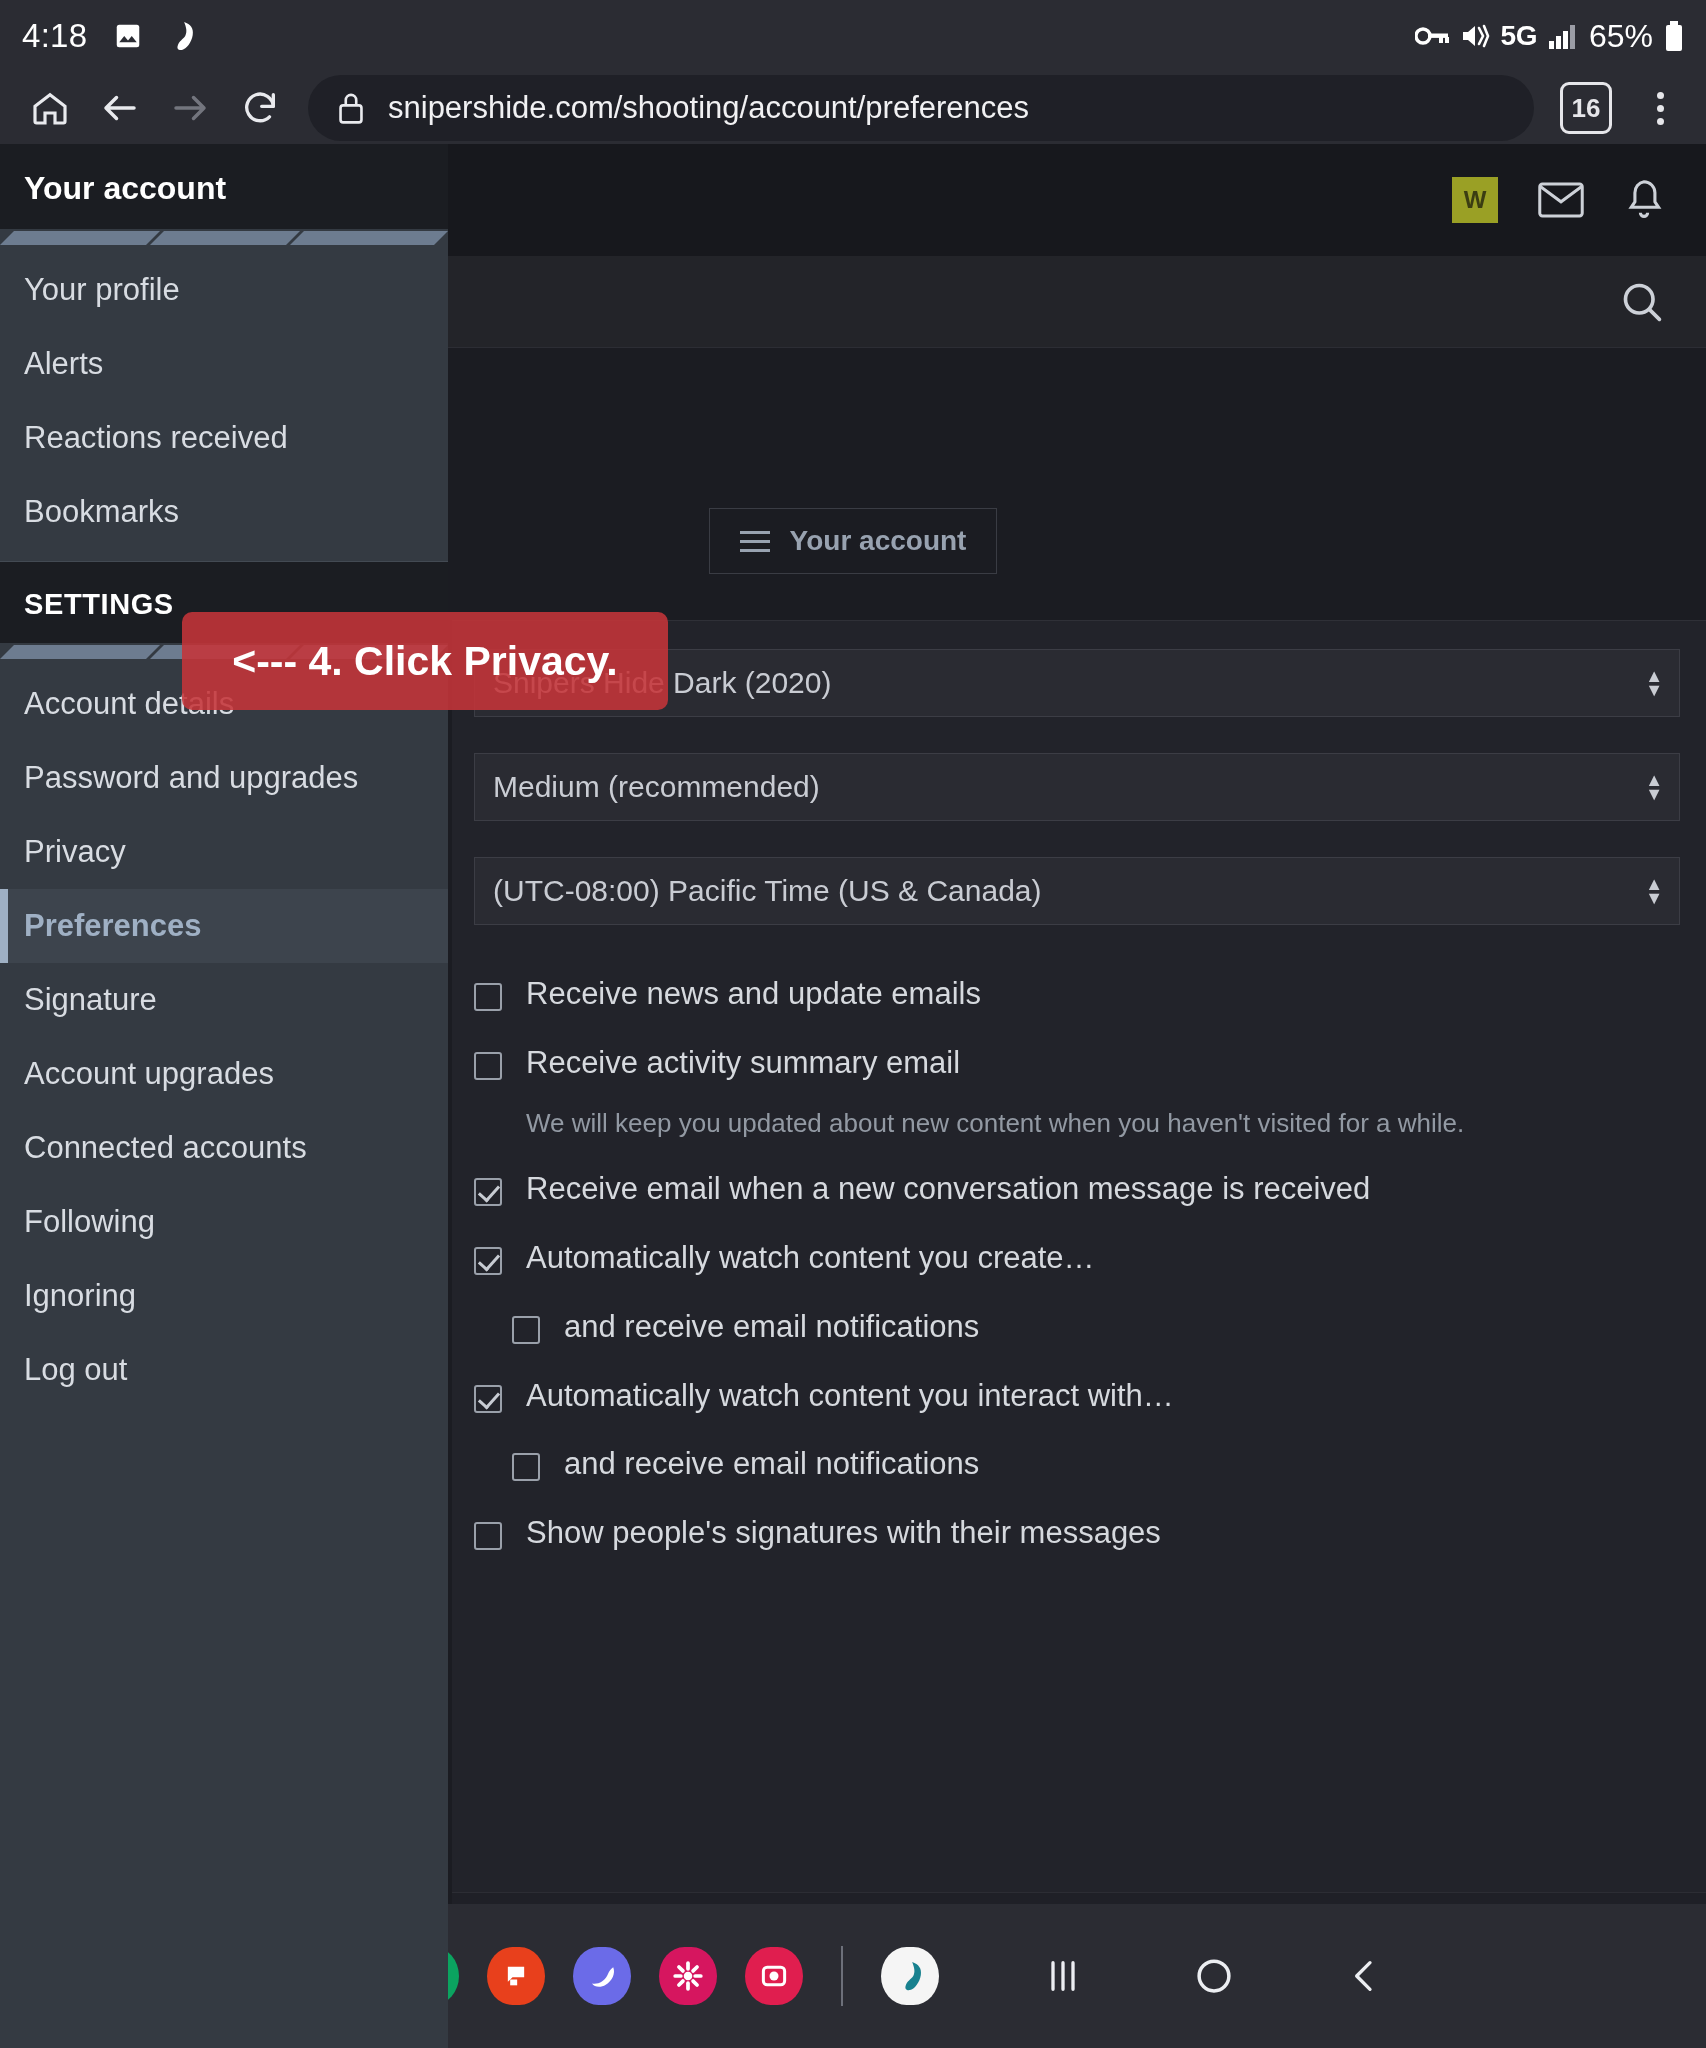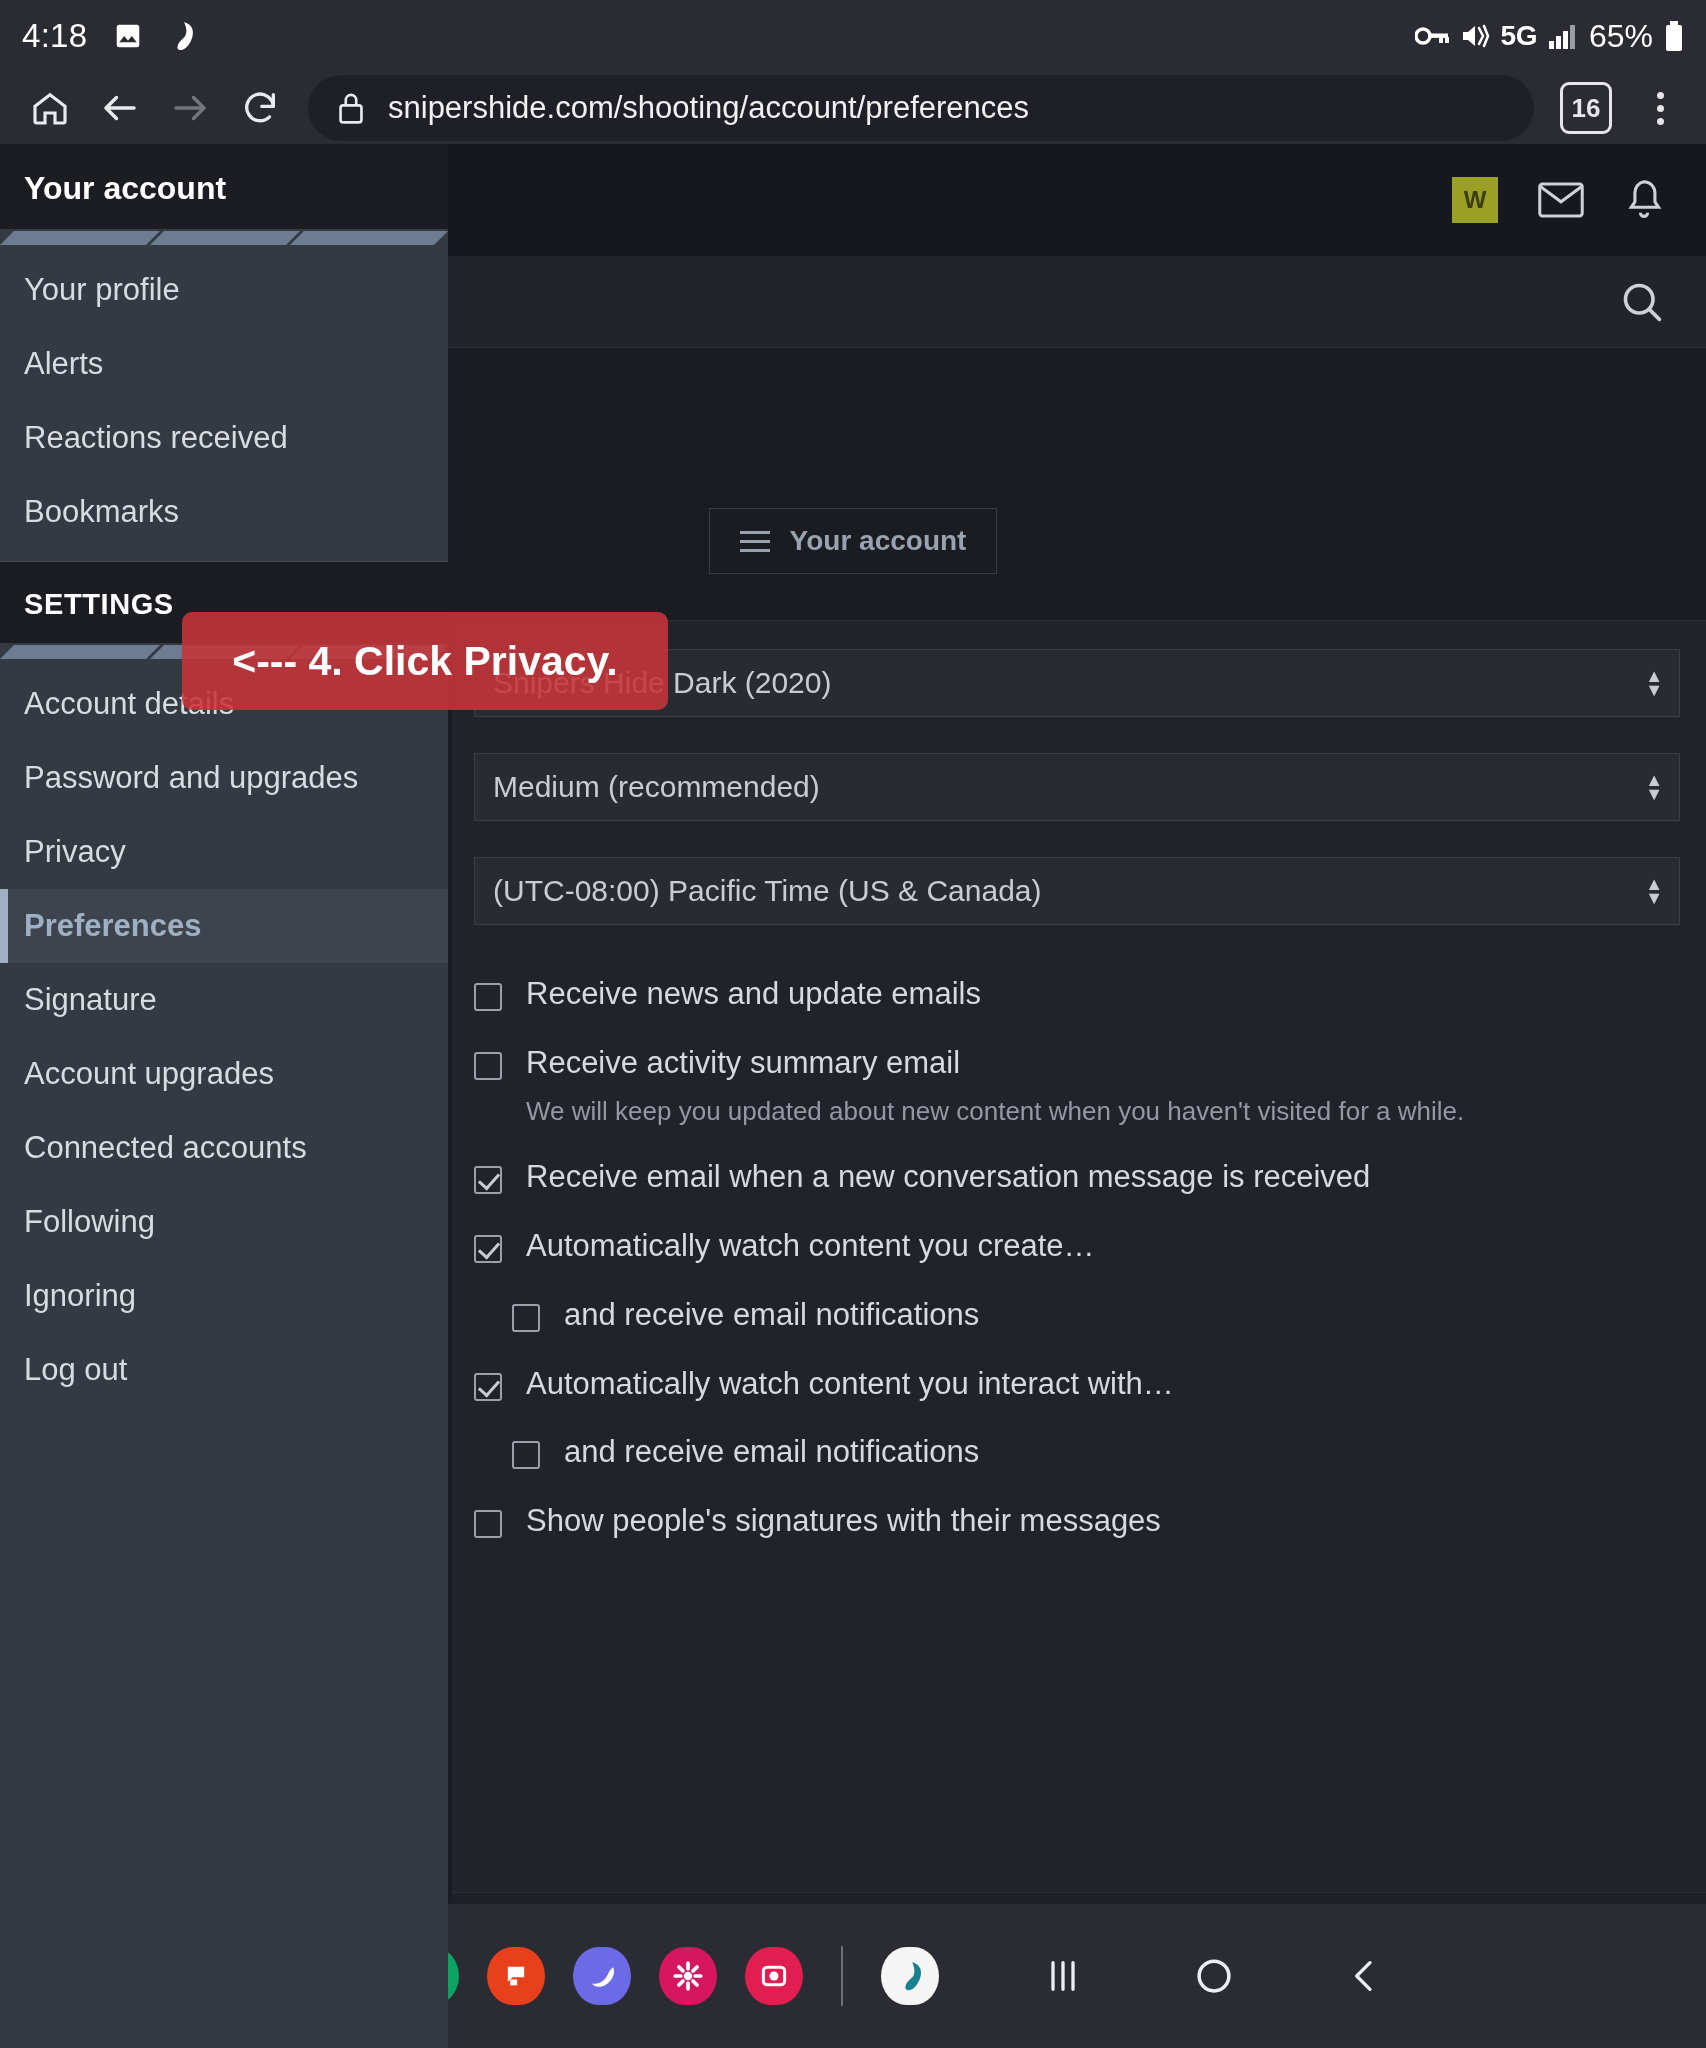--- a/index.html
+++ b/index.html
@@ -117,21 +117,21 @@
   .cbox{
     width:28px; height:28px; flex:none; margin-top:8px;
     border:2px solid #9aa0aa; border-radius:3px; position:relative;
   }
   .cbox.checked::after{
     content:""; position:absolute; left:7px; top:1px;
     width:9px; height:17px; border:solid #c8ccd3;
     border-width:0 3px 3px 0; transform:rotate(42deg);
   }
   .cb-label{ color:#d6d9de; font-size:31px; line-height:1.25; }
-  .cb-sub{ color:#9299a3; font-size:26px; margin-top:12px; line-height:1.3; }
+  .cb-sub{ color:#9299a3; font-size:26px; margin-top:24px; line-height:1.3; }
 
   
   .savebar{
     position:absolute; left:452px; top:1544px; width:1254px; height:216px;
     background:#1f2027; border-top:1px solid #2c2d34;
   }
 
   
   .drawer{
     position:absolute; left:0; top:144px; width:448px; height:1760px;

